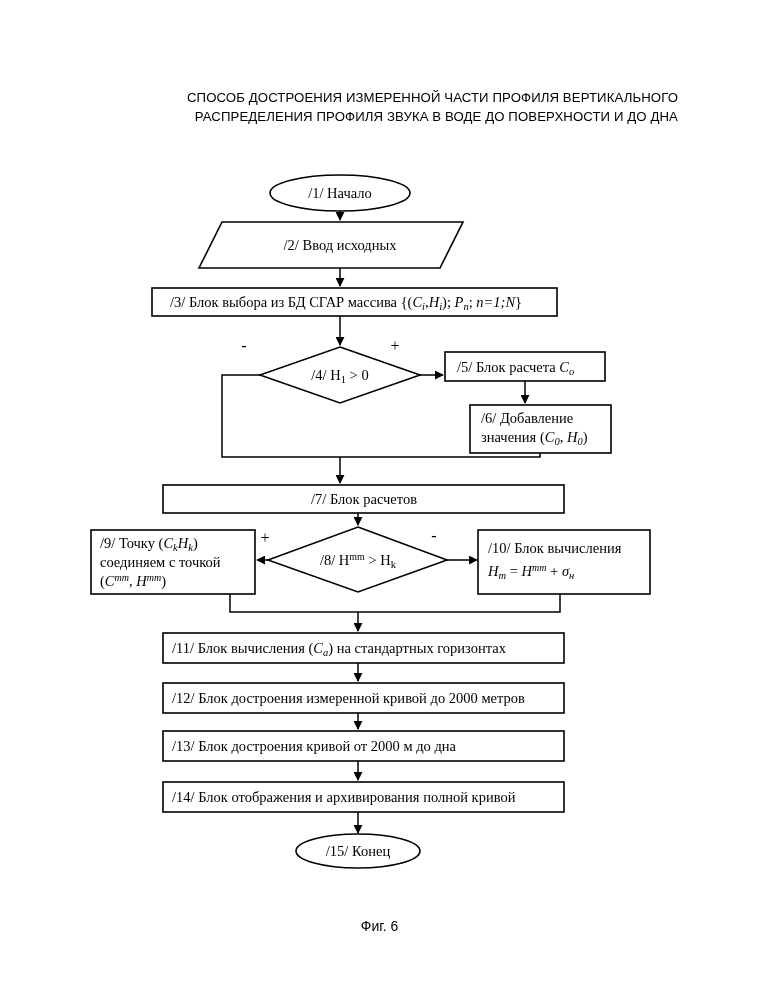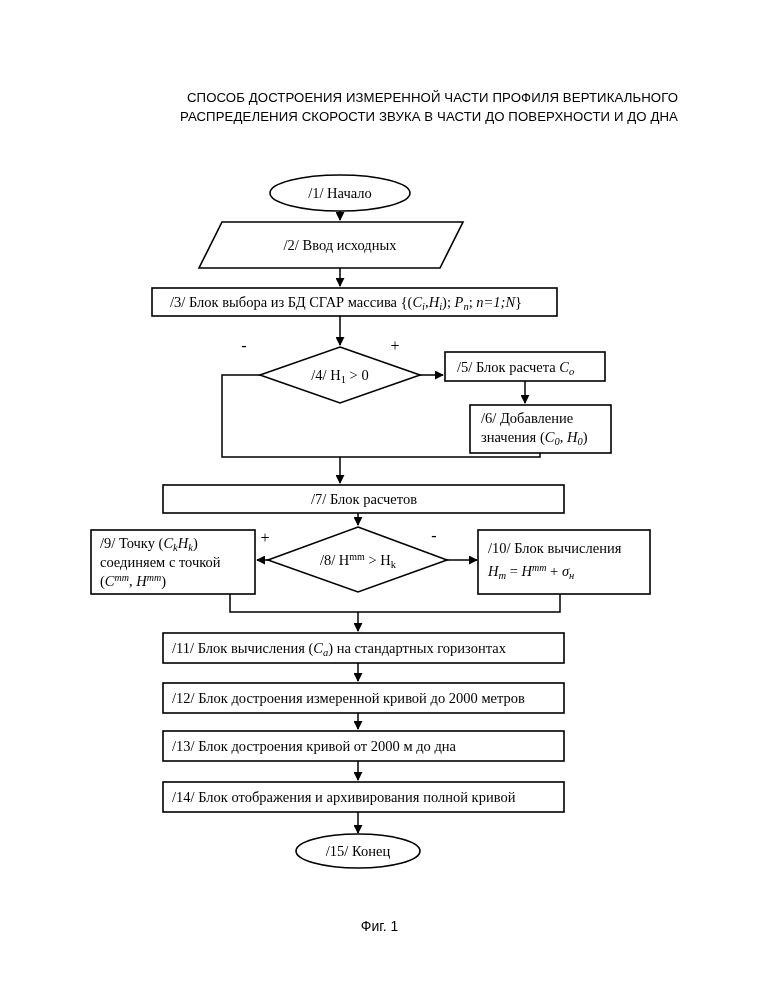--- a/index.html
+++ b/index.html
@@ -78,21 +78,21 @@
     font-style: italic;
   }
 </style>
 </head>
 <body>
 
 <div id="diagram-root">
 
   <div class="title-block">
     <span class="title-line">СПОСОБ ДОСТРОЕНИЯ ИЗМЕРЕННОЙ ЧАСТИ ПРОФИЛЯ ВЕРТИКАЛЬНОГО</span>
-    <span class="title-line">РАСПРЕДЕЛЕНИЯ СКОРОСТИ ЗВУКА В ЧАСТИ ДО ПОВЕРХНОСТИ И ДО ДНА</span>
+    <span class="title-line">РАСПРЕДЕЛЕНИЯ ПРОФИЛЯ ЗВУКА В ВОДЕ ДО ПОВЕРХНОСТИ И ДО ДНА</span>
   </div>
 
   <svg class="flow" viewBox="0 0 759 1000">
     <defs>
       <marker id="arrow" viewBox="0 0 10 10" refX="9" refY="5" markerWidth="6" markerHeight="6" orient="auto-start-reverse">
         <path d="M 0 0 L 10 5 L 0 10 z" fill="#000000"></path>
       </marker>
     </defs>
 
     <g>
@@ -205,15 +205,15 @@
     </g>
 
     <line class="conn" x1="358" y1="812" x2="358" y2="833" marker-end="url(#arrow)"></line>
 
     <g>
       <ellipse class="shape" cx="358" cy="851" rx="62" ry="17"></ellipse>
       <text x="358" y="856" text-anchor="middle">/15/ Конец</text>
     </g>
   </svg>
 
-  <div class="caption-block">Фиг. 1</div>
+  <div class="caption-block">Фиг. 6</div>
 
 </div>
 
 </body></html>

